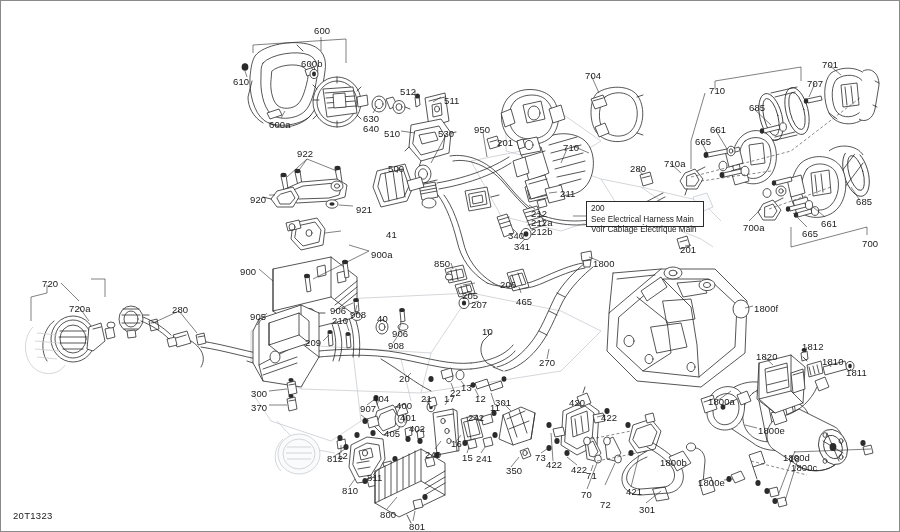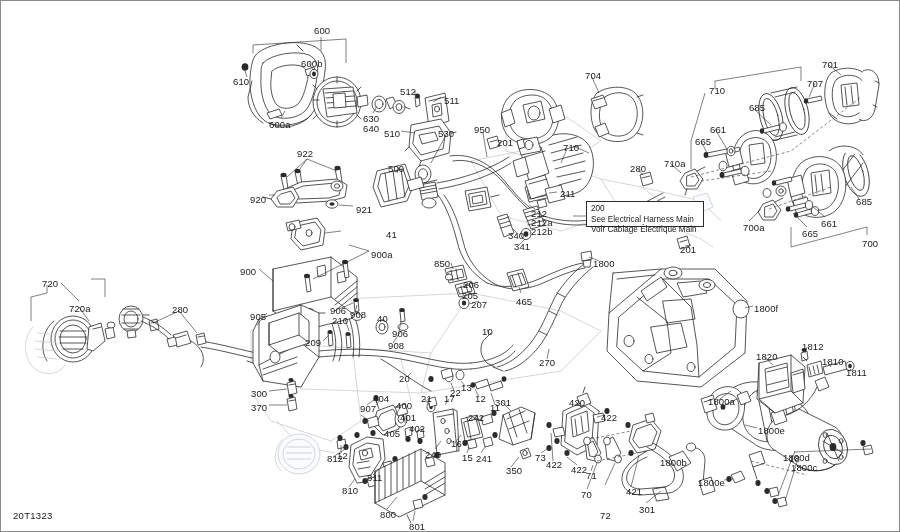--- a/index.html
+++ b/index.html
@@ -836,21 +836,21 @@
       <div class="lbl" style="left: 341px; top: 229px; margin-left: 44px;">41</div>
       <div class="lbl" style="left: 370px; top: 249px;">900a</div>
       <div class="lbl" style="left: 239px; top: 266px;">900</div>
       <div class="lbl" style="left: 249px; top: 311px;">905</div>
       <div class="lbl" style="left: 329px; top: 305px;">906</div>
       <div class="lbl" style="left: 391px; top: 328px;">906</div>
       <div class="lbl" style="left: 331px; top: 315px;">210</div>
       <div class="lbl" style="left: 304px; top: 337px;">209</div>
       <div class="lbl" style="left: 376px; top: 313px;">40</div>
       <div class="lbl" style="left: 433px; top: 258px;">850</div>
-      <div class="lbl" style="left: 462px; top: 279px;">206</div>
+      <div class="lbl" style="left: 462px; top: 279px; padding-left: 37px;">206</div>
       <div class="lbl" style="left: 461px; top: 290px;">205</div>
       <div class="lbl" style="left: 470px; top: 299px;">207</div>
       <div class="lbl" style="left: 515px; top: 296px;">465</div>
       <div class="lbl" style="left: 481px; top: 326px;">10</div>
       <div class="lbl" style="left: 398px; top: 373px;">20</div>
       <div class="lbl" style="left: 538px; top: 357px;">270</div>
       <div class="lbl" style="left: 559px; top: 188px;">211</div>
       <div class="lbl" style="left: 530px; top: 208px;">212</div>
       <div class="lbl" style="left: 530px; top: 217px;">212a</div>
       <div class="lbl" style="left: 530px; top: 226px;">212b</div>
@@ -903,21 +903,21 @@
       <div class="lbl" style="left: 341px; top: 485px;">810</div>
       <div class="lbl" style="left: 366px; top: 472px;">811</div>
       <div class="lbl" style="left: 379px; top: 509px;">800</div>
       <div class="lbl" style="left: 408px; top: 521px;">801</div>
       <div class="lbl" style="left: 568px; top: 397px;">420</div>
       <div class="lbl" style="left: 600px; top: 412px;">422</div>
       <div class="lbl" style="left: 545px; top: 459px;">422</div>
       <div class="lbl" style="left: 570px; top: 464px;">422</div>
       <div class="lbl" style="left: 585px; top: 470px;">71</div>
       <div class="lbl" style="left: 580px; top: 489px;">70</div>
-      <div class="lbl" style="left: 599px; top: 510px;">72</div>
+      <div class="lbl" style="left: 599px; top: 499px;">72</div>
       <div class="lbl" style="left: 625px; top: 486px;">421</div>
       <div class="lbl" style="left: 659px; top: 457px;">1800b</div>
       <div class="lbl" style="left: 638px; top: 504px;">301</div>
       <div class="lbl" style="left: 707px; top: 396px;">1800a</div>
       <div class="lbl" style="left: 757px; top: 425px;">1800e</div>
       <div class="lbl" style="left: 697px; top: 477px;">1800e</div>
       <div class="lbl" style="left: 788px; top: 453px;">18</div>
       <div class="lbl" style="left: 782px; top: 452px;">1800d</div>
       <div class="lbl" style="left: 790px; top: 462px;">1800c</div>
       <div class="lbl" style="left: 592px; top: 258px;">1800</div>

